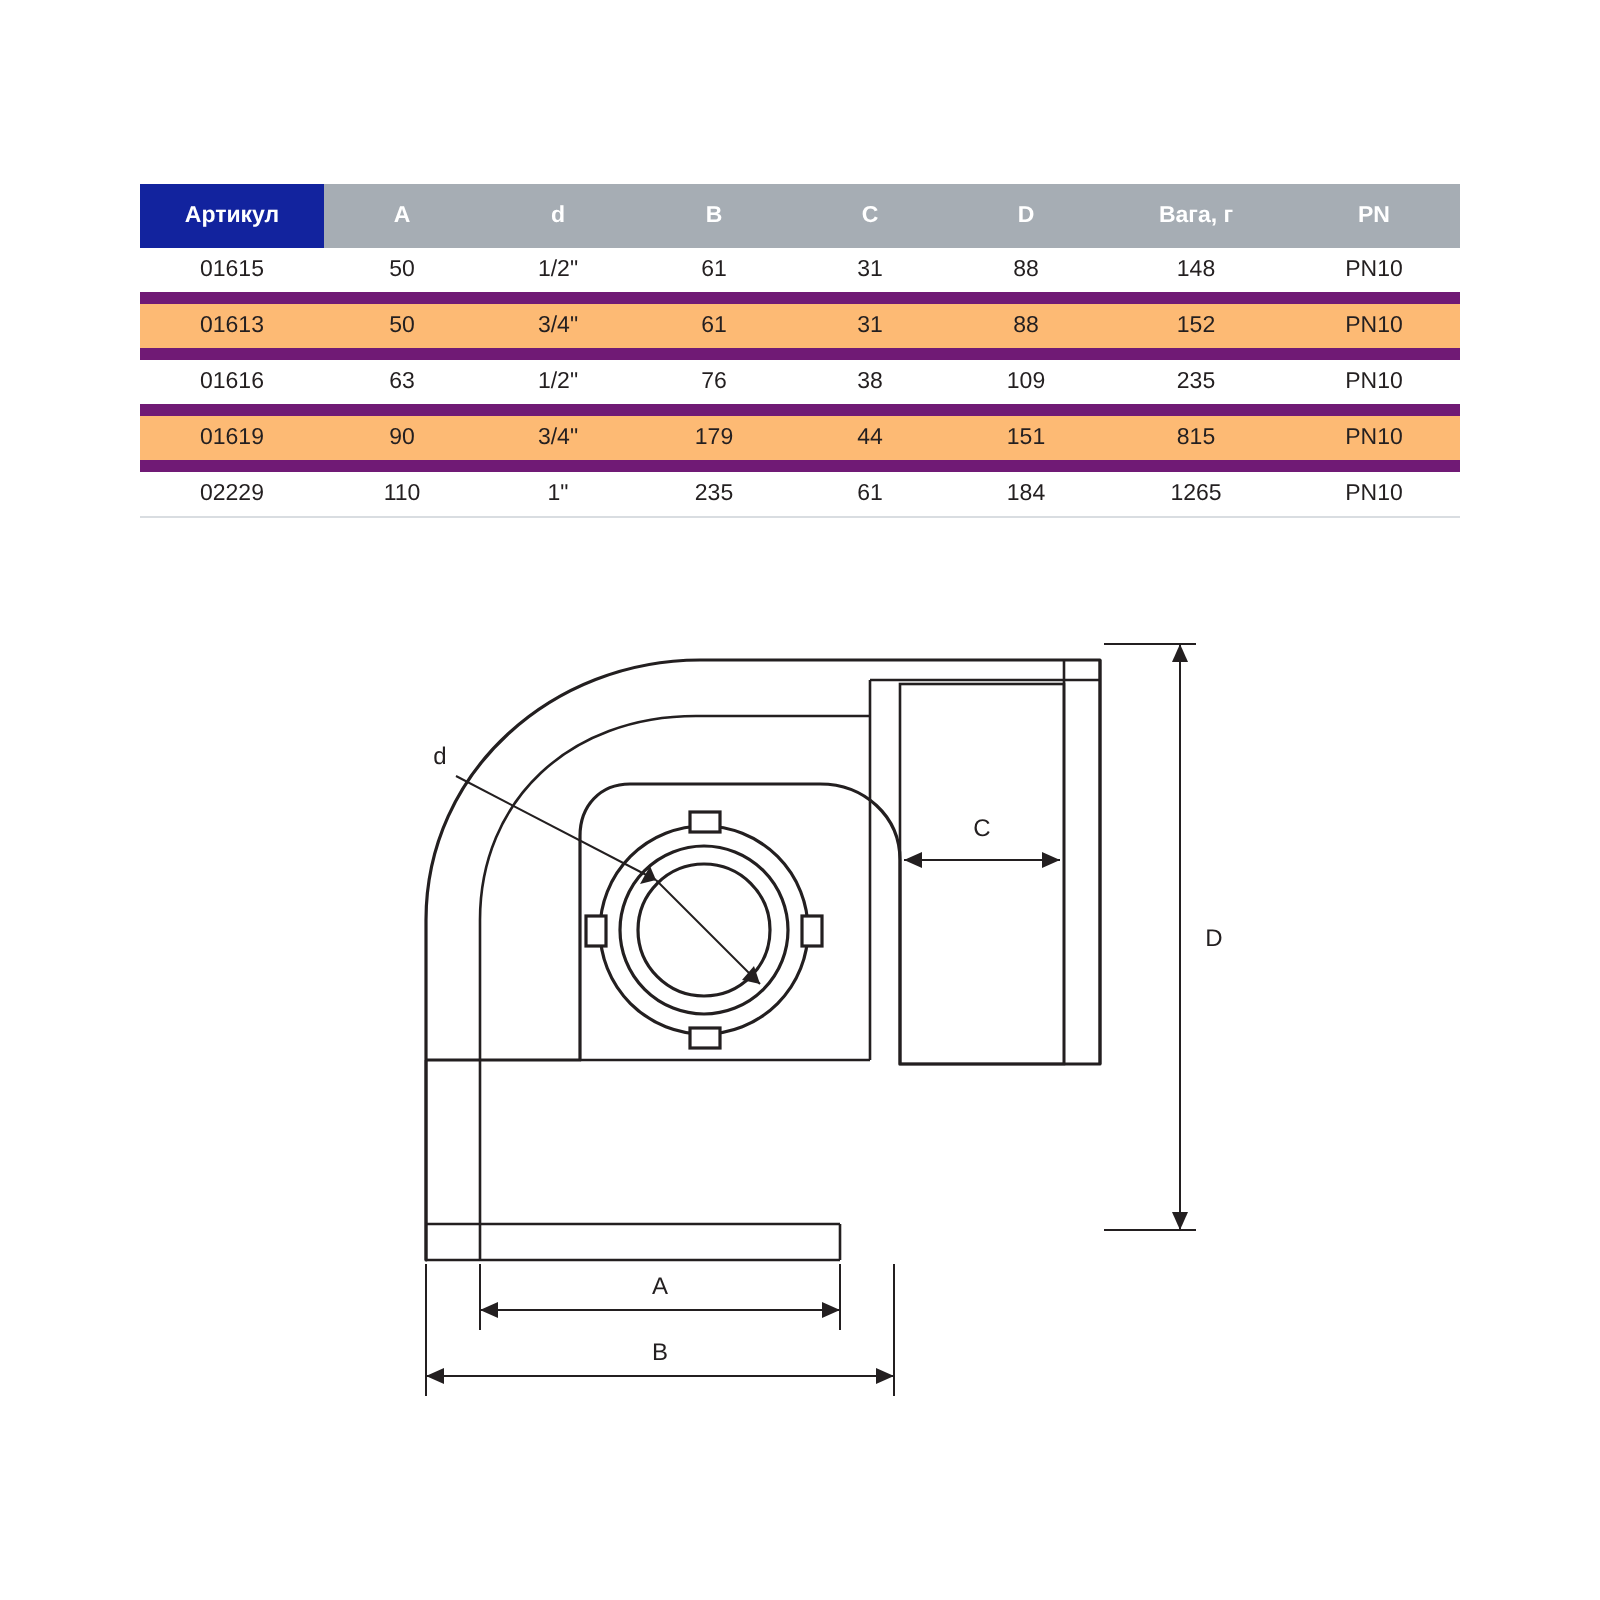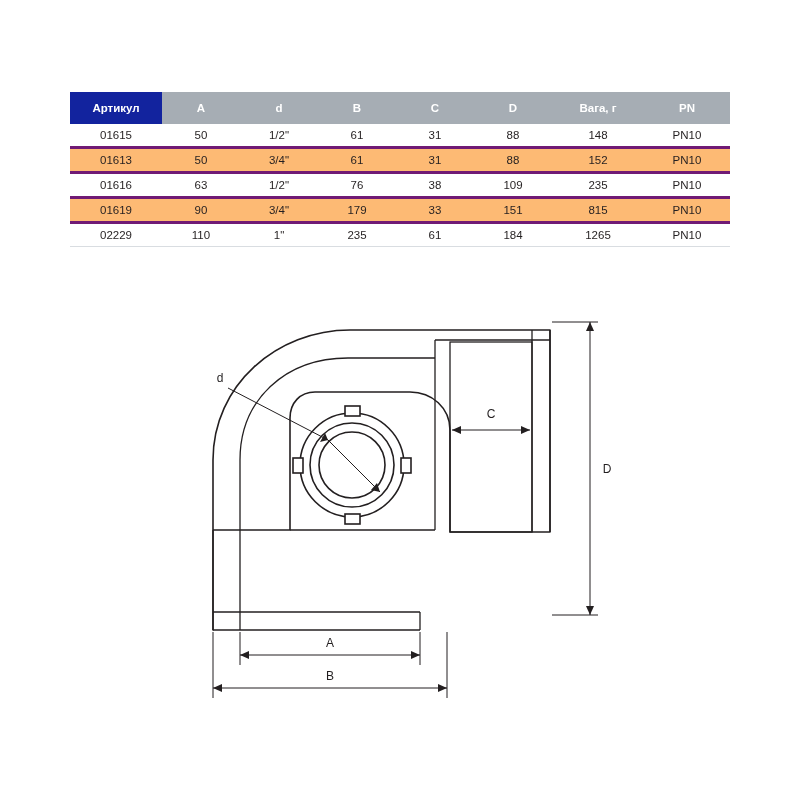--- a/index.html
+++ b/index.html
@@ -47,21 +47,21 @@
   table.spec thead th.first {
     background: #12239e;
   }
   table.spec tbody tr.odd td {
     background: #ffffff;
   }
   table.spec tbody tr.even td {
     background: #fdba74;
   }
   table.spec tbody td {
-    border-bottom: 3px solid #701a75;
+    border-bottom: 6px solid #701a75;
   }
   table.spec tbody tr:last-child td {
     border-bottom: 1px solid #d9dde1;
   }
 
   
   #drawing {
     position: absolute;
     left: 180px;
     top: 300px;
@@ -116,21 +116,21 @@
         <td>38</td>
         <td>109</td>
         <td>235</td>
         <td>PN10</td>
       </tr>
       <tr class="even">
         <td>01619</td>
         <td>90</td>
         <td>3/4"</td>
         <td>179</td>
-        <td>33</td>
+        <td>44</td>
         <td>151</td>
         <td>815</td>
         <td>PN10</td>
       </tr>
       <tr class="odd">
         <td>02229</td>
         <td>110</td>
         <td>1"</td>
         <td>235</td>
         <td>61</td>

